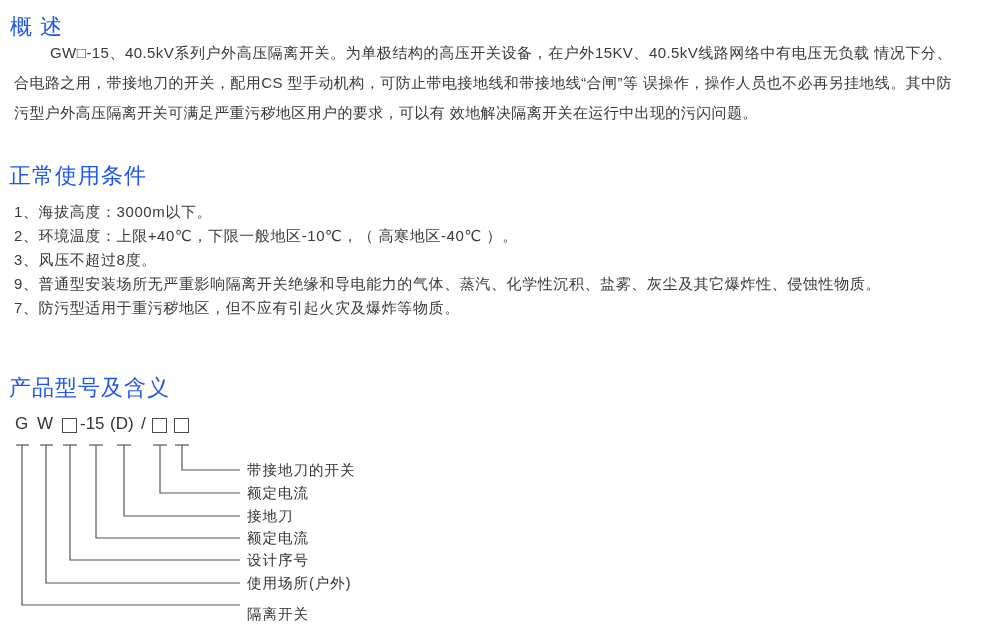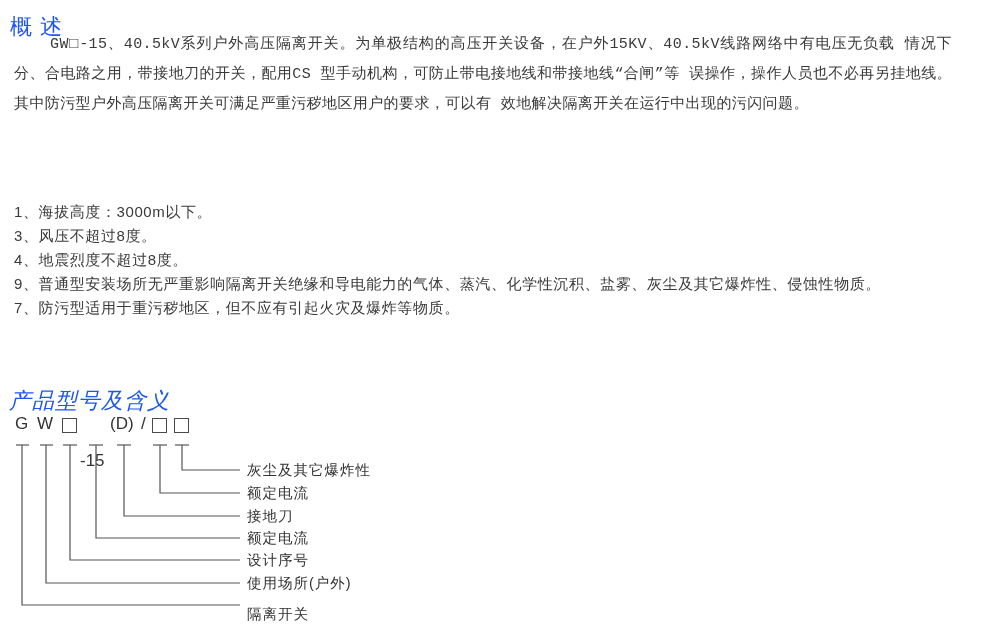--- a/index.html
+++ b/index.html
@@ -16,33 +16,32 @@
   .section-title {
     position: absolute;
     color: var(--accent, #1e56f0);
     font-size: 22px;
     font-weight: 500;
     letter-spacing: 1px;
     white-space: nowrap;
   }
   #title-overview   { left: 10px; top: 12px; }
   #title-conditions { left: 9px;  top: 161px; }
-  #title-model      { left: 9px;  top: 386px; font-style: italic; }
+  #title-model      { left: 9px;  top: 373px; }
 
   .body-paragraph {
     position: absolute;
-    left: 14px; top: 30px;
+    left: 14px; top: 38px;
     width: 938px;
     font-size: 15px;
     line-height: 30px;
     text-align: justify;
     text-indent: 36px;
     letter-spacing: 0.4px;
     color: #3a3a3a;
-    font-family: Liberation Mono, monospace;
   }
   .conditions-list {
     position: absolute;
     left: 14px; top: 200px;
     width: 960px;
   }
   .condition-item {
     font-size: 15px;
     line-height: 24px;
     letter-spacing: 0.6px;
@@ -59,21 +58,21 @@
   .model-code .part { position: absolute; top: 0; white-space: nowrap; }
   .model-code .code-box {
     position: absolute; top: 4px;
     width: 15px; height: 15px;
     border: 1.5px solid #4a4a4a;
     background: #ffffff;
   }
   #part-g  { left: 15px; }
   #part-w  { left: 37px; }
   #box-1   { left: 62px; }
-  #part-15 { left: 80px; margin-top: 37px; }
+  #part-15 { left: 80px; }
   #part-d  { left: 110px; }
   #part-slash { left: 141px; }
   #box-2   { left: 152px; }
   #box-3   { left: 174px; }
 
   .diagram-lines {
     position: absolute;
     left: 0; top: 0;
     width: 1000px; height: 635px;
     pointer-events: none;
@@ -97,25 +96,26 @@
 </style>
 </head>
 <body>
 
 <div class="page" style="--accent: #1e56f0; background: #ffffff; color: rgb(58, 58, 58);">
 
   <h2 class="section-title" id="title-overview">概 述</h2>
 
   <p class="body-paragraph">GW□-15、40.5kV系列户外高压隔离开关。为单极结构的高压开关设备，在户外15KV、40.5kV线路网络中有电压无负载 情况下分、合电路之用，带接地刀的开关，配用CS 型手动机构，可防止带电接地线和带接地线“合闸”等 误操作，操作人员也不必再另挂地线。其中防污型户外高压隔离开关可满足严重污秽地区用户的要求，可以有 效地解决隔离开关在运行中出现的污闪问题。</p>
 
+  <h2 class="section-title" id="title-conditions">正常使用条件</h2>
 
   <div class="conditions-list">
     <div class="condition-item">1、海拔高度：3000m以下。</div>
+    <div class="condition-item">2、环境温度：上限+40℃，下限一般地区-10℃，（ 高寒地区-40℃ ）。</div>
     <div class="condition-item">3、风压不超过8度。</div>
-    <div class="condition-item">4、地震烈度不超过8度。</div>
     <div class="condition-item">9、普通型安装场所无严重影响隔离开关绝缘和导电能力的气体、蒸汽、化学性沉积、盐雾、灰尘及其它爆炸性、侵蚀性物质。</div>
     <div class="condition-item">7、防污型适用于重污秽地区，但不应有引起火灾及爆炸等物质。</div>
   </div>
 
   <h2 class="section-title" id="title-model">产品型号及含义</h2>
 
   <div class="model-code">
     <span class="part" id="part-g">G</span>
     <span class="part" id="part-w">W</span>
     <span class="code-box" id="box-1"></span>
@@ -140,21 +140,21 @@
       <polyline points="182,445 182,470 240,470"></polyline>
       <polyline points="160,445 160,493 240,493"></polyline>
       <polyline points="124,445 124,516 240,516"></polyline>
       <polyline points="96,445 96,538 240,538"></polyline>
       <polyline points="70,445 70,560 240,560"></polyline>
       <polyline points="46,445 46,583 240,583"></polyline>
       <polyline points="22,445 22,605 240,605"></polyline>
     </g>
   </svg>
 
-  <div class="diagram-label" id="dlabel-0">灰尘及其它爆炸性</div>
+  <div class="diagram-label" id="dlabel-0">带接地刀的开关</div>
   <div class="diagram-label" id="dlabel-1">额定电流</div>
   <div class="diagram-label" id="dlabel-2">接地刀</div>
   <div class="diagram-label" id="dlabel-3">额定电流</div>
   <div class="diagram-label" id="dlabel-4">设计序号</div>
   <div class="diagram-label" id="dlabel-5">使用场所(户外)</div>
   <div class="diagram-label" id="dlabel-6">隔离开关</div>
 
 </div>
 
 </body></html>

